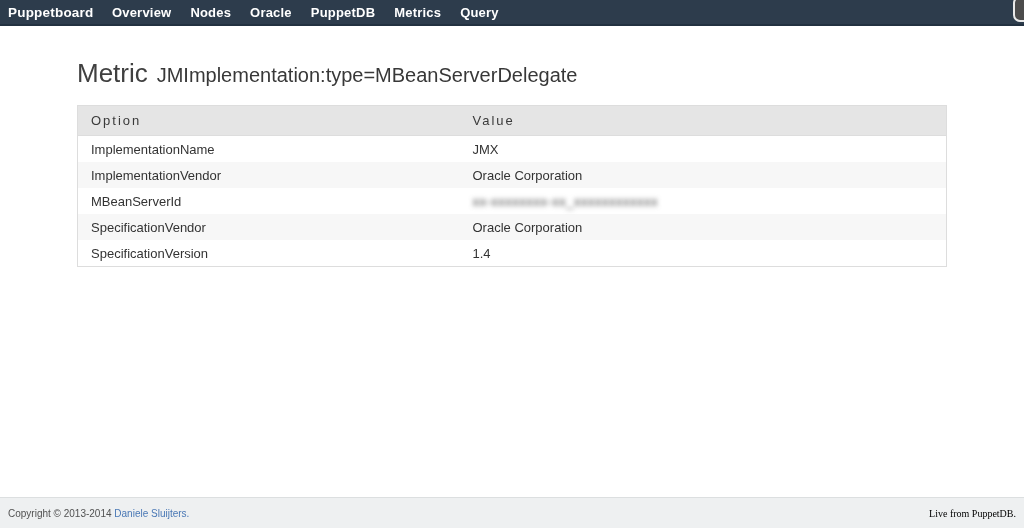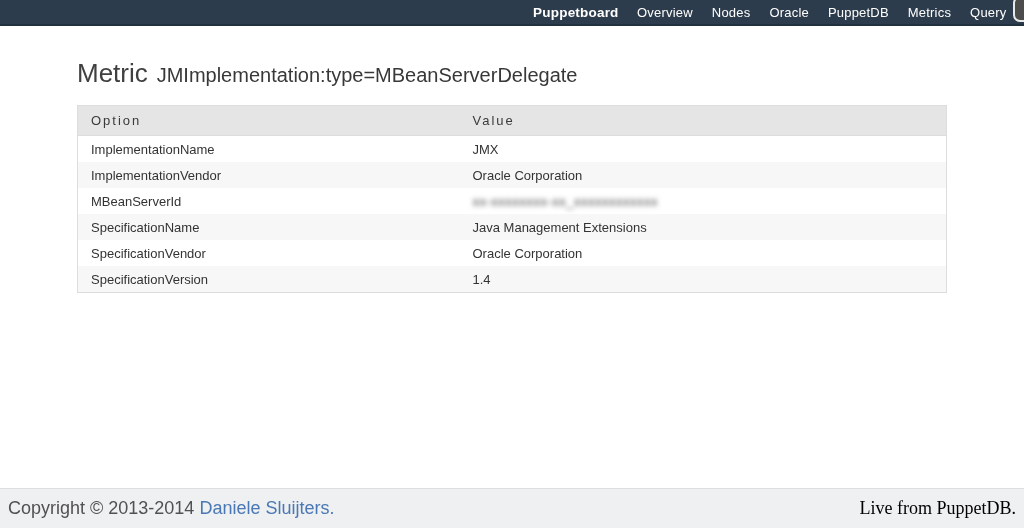--- a/index.html
+++ b/index.html
@@ -1,15 +1,15 @@
 <!DOCTYPE html>
 <html><head>
 <meta charset="utf-8">
 <style>
-  * { box-sizing: border-box; margin: 0; padding: 0; justify-content: flex-end; }
+  * { box-sizing: border-box; margin: 0; padding: 0; }
   html, body { width: 1024px; height: 528px; }
   body {
     font-family: "Liberation Sans", sans-serif;
     background: #ffffff;
     color: #333333;
     position: relative;
     overflow: hidden;
   }
 
   
@@ -26,21 +26,21 @@
   .brand {
     color: #ffffff;
     font-size: 13.5px;
     font-weight: 700;
     padding: 0 9px 0 0;
     letter-spacing: 0.2px;
   }
   .nav-item {
     color: #ffffff;
     font-size: 13px;
-    font-weight: 400;
+    font-weight: 700;
     padding: 0 9.5px;
     letter-spacing: 0.2px;
   }
 
   
   .scroll-thumb {
     position: absolute;
     top: -4px;
     right: -7px;
     width: 18px;
@@ -101,28 +101,28 @@
     filter: blur(2.6px);
     color: #4a4a4a;
     letter-spacing: 0.5px;
     user-select: none;
   }
 
   
   .footer {
     position: absolute;
     left: 0; right: 0; bottom: 0;
-    height: 40px;
+    height: 31px;
     background: #eef0f1;
     border-top: 1px solid #dcdfe0;
     display: flex;
     align-items: center;
     justify-content: space-between;
     padding: 8px 8px;
-    font-size: 18px;
+    font-size: 10px;
     color: #515151;
   }
   .footer-left { white-space: nowrap; }
   .footer-link { color: #4a78b5; text-decoration: none; cursor: pointer; }
   .footer-right { color: #000000; white-space: nowrap; font-family: Liberation Serif, serif; }
 </style>
 </head>
 <body>
 
 <nav class="navbar">
@@ -163,24 +163,20 @@
         <td>ImplementationVendor</td>
         <td>Oracle Corporation</td>
       </tr>
       <tr>
         <td>MBeanServerId</td>
         <td>
           <span class="blurred-value">xx-xxxxxxxx-xx_xxxxxxxxxxxx</span>
         </td>
       </tr>
       <tr>
-        <td>SpecificationName</td>
-        <td>Java Management Extensions</td>
-      </tr>
-      <tr>
         <td>SpecificationVendor</td>
         <td>Oracle Corporation</td>
       </tr>
       <tr>
         <td>SpecificationVersion</td>
         <td>1.4</td>
       </tr>
     </tbody>
   </table>
 </main>

